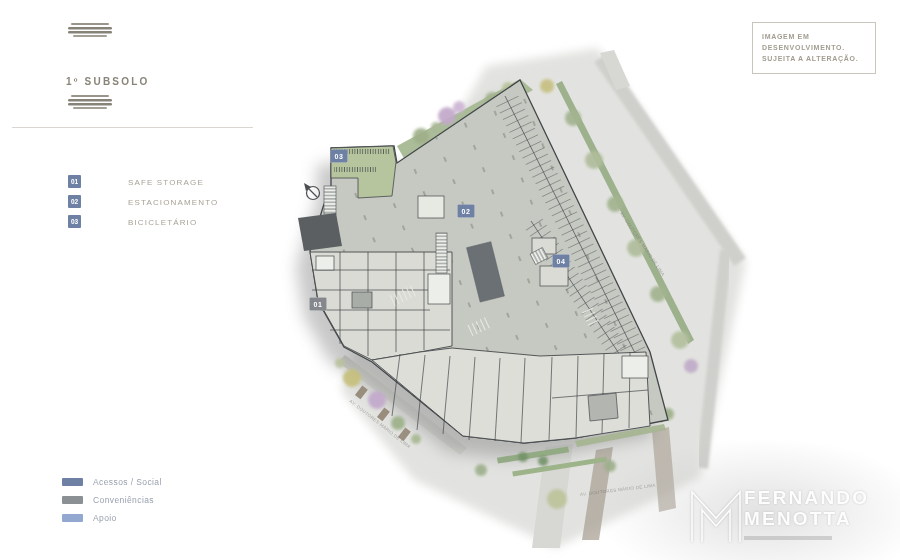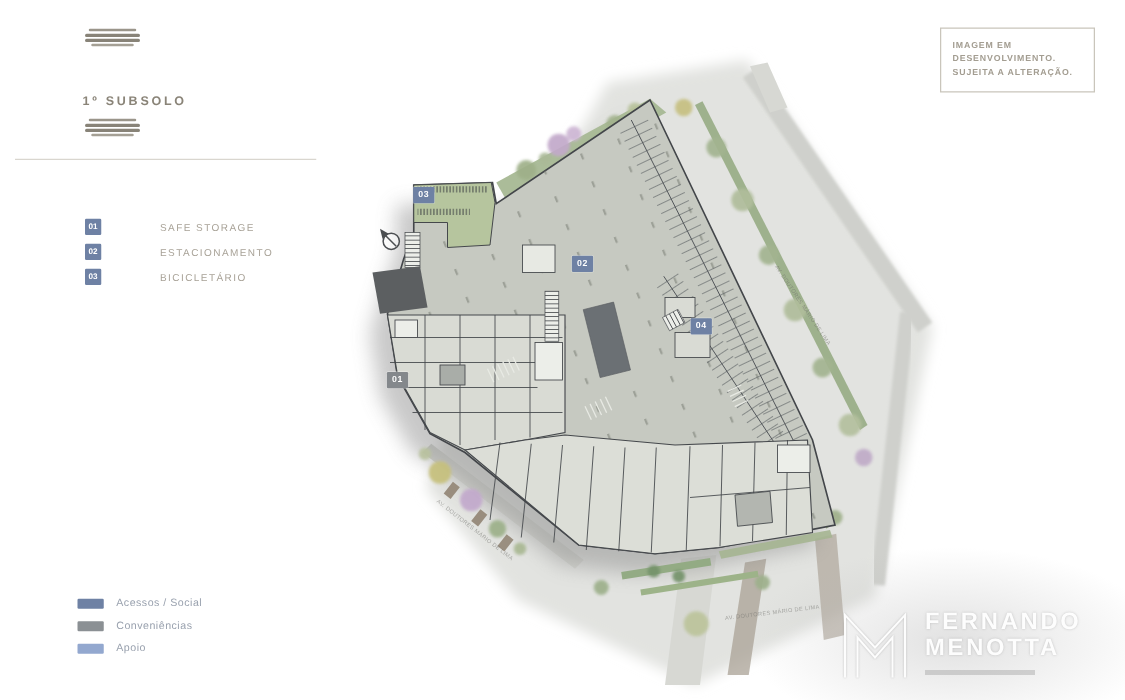--- a/index.html
+++ b/index.html
@@ -12,37 +12,37 @@
               color:#8a8478;letter-spacing:2.2px;margin-top:14px;}
   .divider{position:absolute;left:12px;top:127px;width:241px;height:1px;background:#d9d6cf;}
   .legend{position:absolute;left:68px;top:175px;}
   .lg-row{display:flex;align-items:flex-start;margin-bottom:7px;gap:34px;}
   .lg-badge{width:13px;height:13px;border-radius:1px;color:#fff;font-size:6.5px;font-weight:bold;
             display:flex;align-items:center;justify-content:center;flex:0 0 13px;}
   .lg-text{margin-left:13px;padding-top:3px;}
   .lg-label{font-size:8px;letter-spacing:1.15px;color:#a8a297;white-space:nowrap;}
   .lg-sub{font-size:6.5px;letter-spacing:.35px;color:#b2ada2;margin-top:1px;white-space:nowrap;}
   .cat-legend{position:absolute;left:62px;top:477px;}
-  .cat-row{display:flex;align-items:flex-end;margin-bottom:8px;}
+  .cat-row{display:flex;align-items:center;margin-bottom:8px;}
   .cat-swatch{width:21px;height:8px;border-radius:1px;flex:0 0 21px;}
   .cat-label{margin-left:10px;font-size:8.5px;letter-spacing:.4px;color:#99a1ae;white-space:nowrap;}
   
   .notice{position:absolute;left:752px;top:22px;width:104px;border:1px solid #c9c5bb;background:#fff;
           padding:8px 9px;font-size:7px;font-weight:bold;color:#a39d91;letter-spacing:.7px;line-height:1.6;}
   
   #plan-svg{position:absolute;left:0;top:0;}
   .plan-badge{position:absolute;width:17px;height:13px;display:flex;align-items:center;justify-content:center;
               font-size:7px;font-weight:bold;color:#fff;letter-spacing:.5px;border-radius:1px;
               transform:translate(-50%,-50%);box-shadow:0 0 0 .5px rgba(255,255,255,.35);}
   .street-label{position:absolute;font-size:4.5px;color:#6f6f6b;opacity:.55;letter-spacing:.3px;
                 white-space:nowrap;transform-origin:left center;}
   
   .wm-bg{position:absolute;left:598px;top:438px;width:330px;height:150px;
          background:radial-gradient(closest-side,rgba(185,185,185,.42),rgba(185,185,185,0));}
-  .watermark{position:absolute;left:672px;top:484px;display:flex;align-items:flex-start;gap:12px;}
+  .watermark{position:absolute;left:688px;top:484px;display:flex;align-items:flex-start;}
   .wm-mono{filter:drop-shadow(0 0 1px rgba(150,150,150,.55));}
   .wm-text{padding-top:4px;}
   .wm-line{font-size:19px;font-weight:bold;letter-spacing:2.2px;color:rgba(255,255,255,.96);
            line-height:1.08;text-shadow:0 0 2px rgba(140,140,140,.45);}
   .wm-subbar{width:88px;height:4px;background:rgba(165,165,165,.45);margin-top:7px;filter:blur(.5px);}
 </style>
 </head>
 <body>
 
 <div class="canvas">

